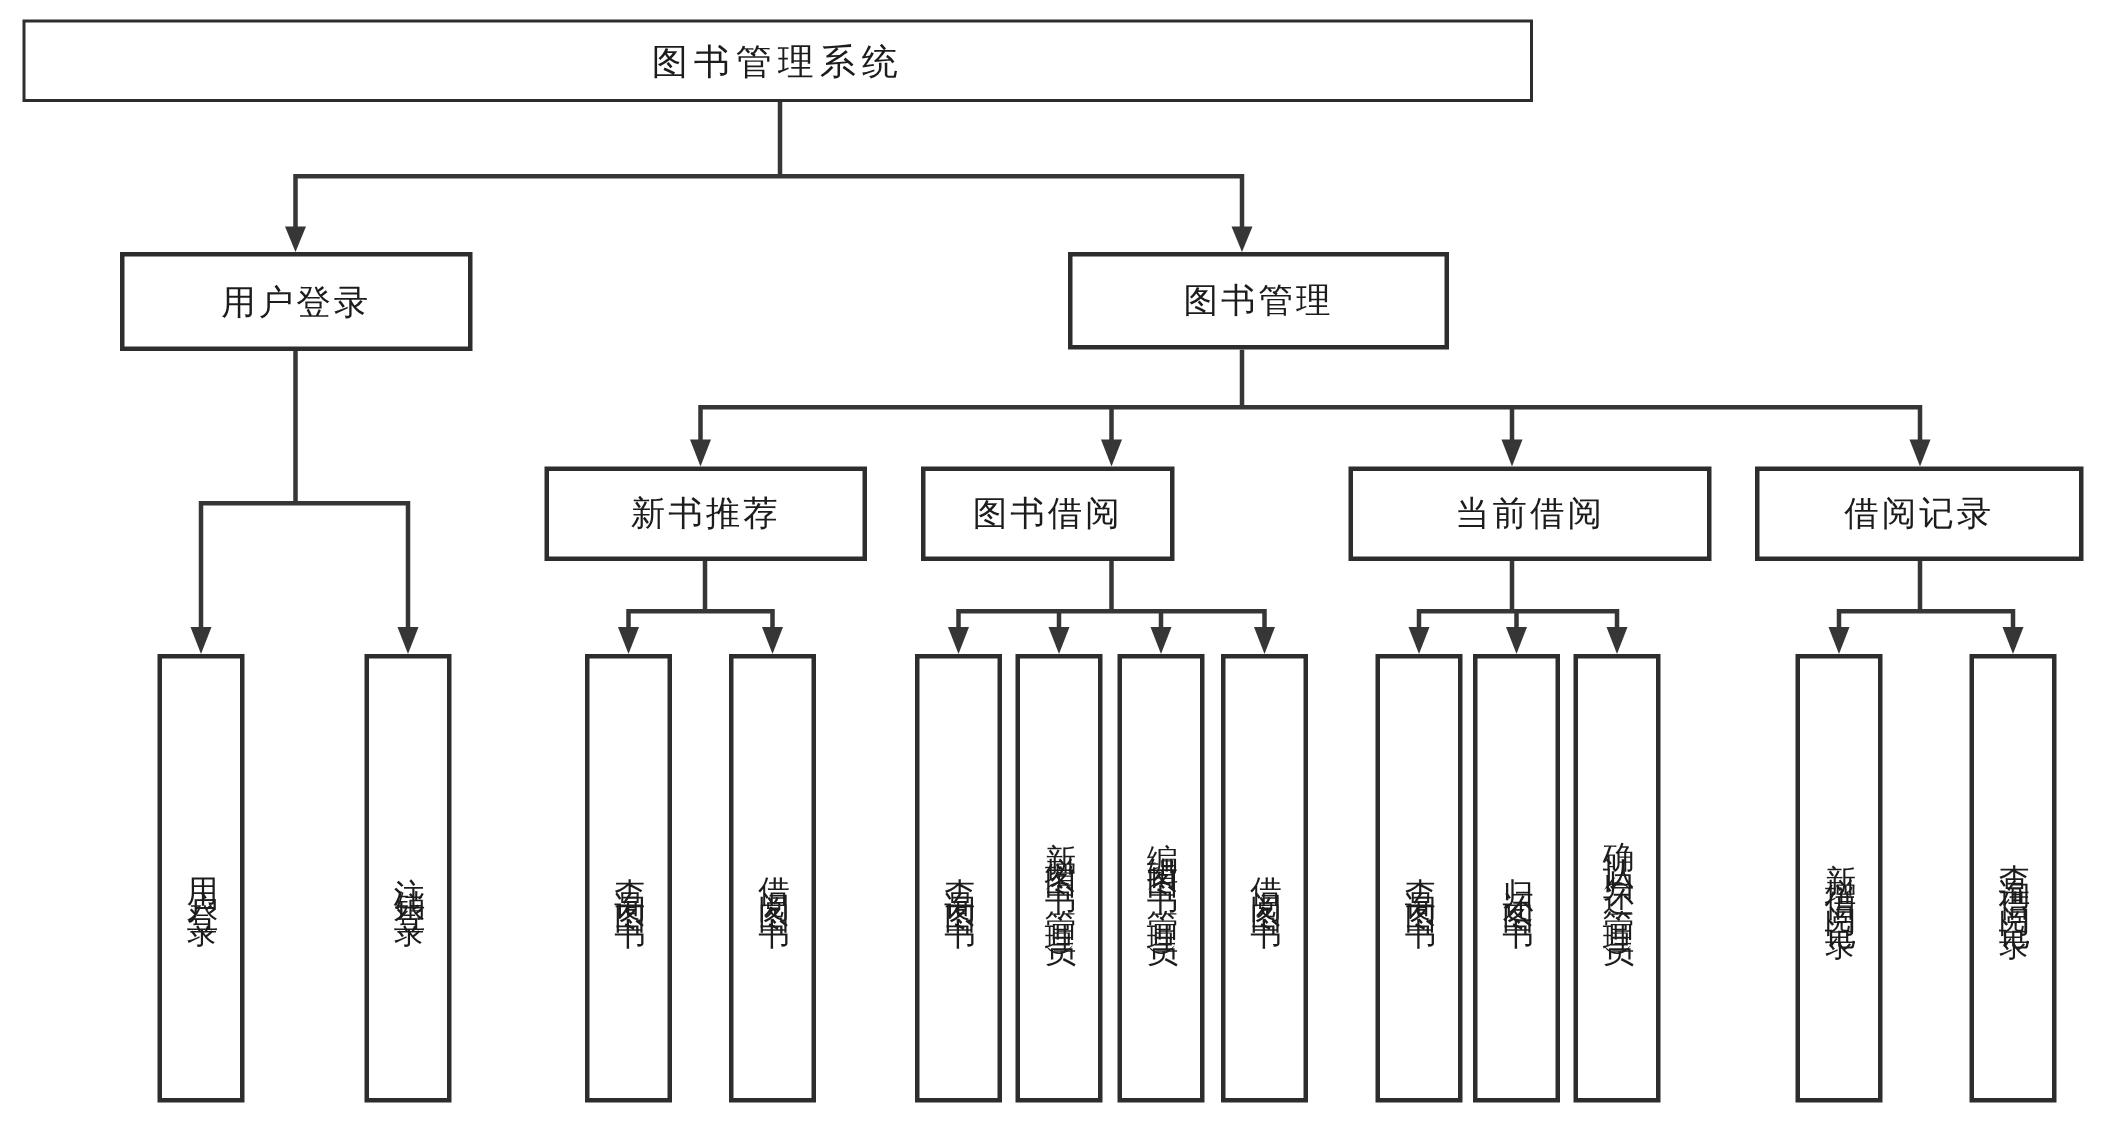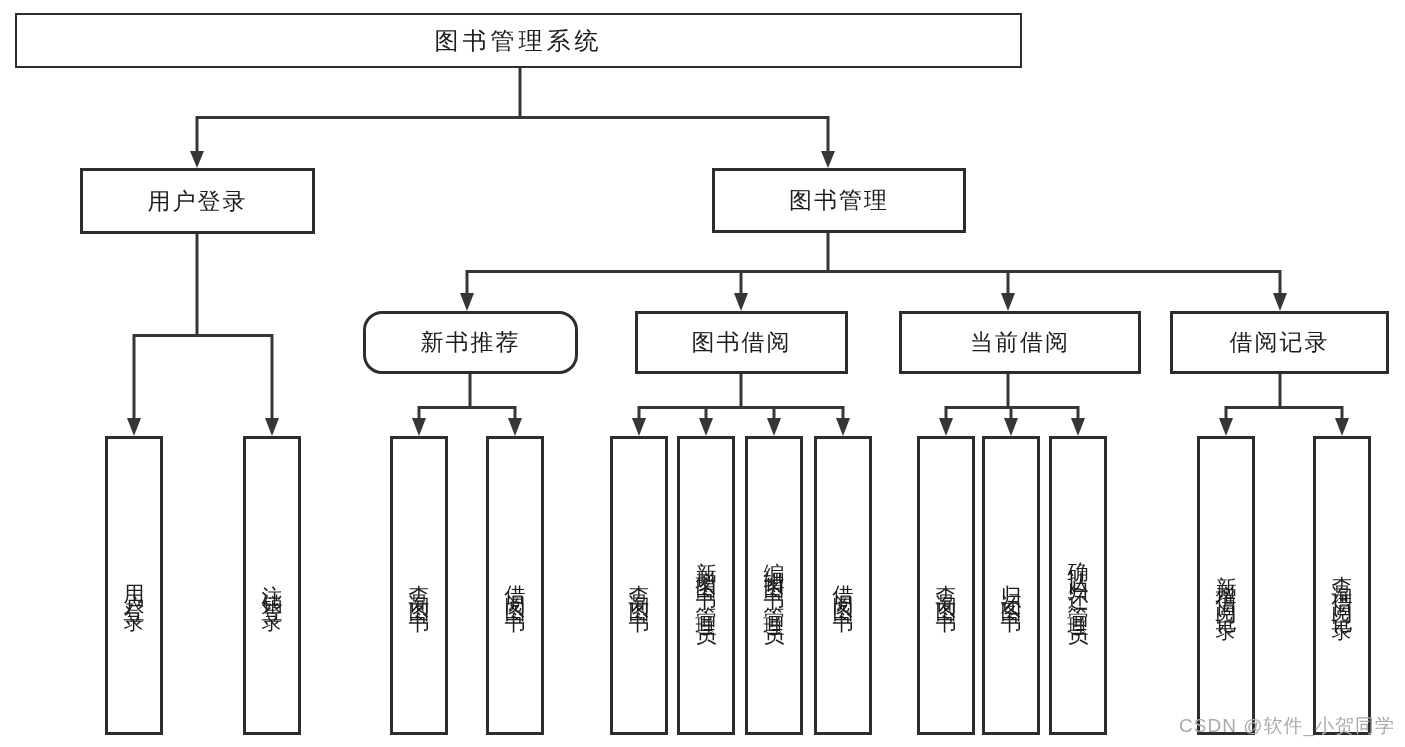--- a/index.html
+++ b/index.html
@@ -65,22 +65,22 @@
       <polygon points="1219,418 1233,418 1226,436"></polygon>
       <polygon points="1335,418 1349,418 1342,436"></polygon>
     </g>
   </svg>
 
   <div class="box rootbox" style="left:15px;top:13px;width:1007px;height:55px;">图书管理系统</div>
 
   <div class="box" style="left:80px;top:168px;width:235px;height:66px;">用户登录</div>
   <div class="box" style="left:712px;top:168px;width:254px;height:65px;">图书管理</div>
 
-  <div class="box" style="left:363px;top:311px;width:215px;height:63px;border-radius:19px;">新书推荐</div>
-  <div class="box" style="left:635px;top:311px;width:213px;height:63px;">图书借阅</div>
+  <div class="box" style="left:363px;top:311px;width:215px;height:63px;">新书推荐</div>
+  <div class="box" style="left:614px;top:311px;width:169px;height:63px;">图书借阅</div>
   <div class="box" style="left:899px;top:311px;width:242px;height:63px;">当前借阅</div>
   <div class="box" style="left:1170px;top:311px;width:219px;height:63px;">借阅记录</div>
 
   <div class="box vbox" style="left:105px;top:436px;width:58px;height:299px;">用户登录</div>
   <div class="box vbox" style="left:243px;top:436px;width:58px;height:299px;">注销登录</div>
 
   <div class="box vbox" style="left:390px;top:436px;width:58px;height:299px;">查询图书</div>
   <div class="box vbox" style="left:486px;top:436px;width:58px;height:299px;">借阅图书</div>
 
   <div class="box vbox" style="left:610px;top:436px;width:58px;height:299px;">查询图书</div>
@@ -88,15 +88,14 @@
   <div class="box vbox" style="left:745px;top:436px;width:58px;height:299px;">编辑图书（管理员）</div>
   <div class="box vbox" style="left:814px;top:436px;width:58px;height:299px;">借阅图书</div>
 
   <div class="box vbox" style="left:917px;top:436px;width:58px;height:299px;">查询图书</div>
   <div class="box vbox" style="left:982px;top:436px;width:58px;height:299px;">归还图书</div>
   <div class="box vbox" style="left:1049px;top:436px;width:58px;height:299px;">确认归还（管理员）</div>
 
   <div class="box vbox" style="left:1197px;top:436px;width:58px;height:299px;">新增借阅记录</div>
   <div class="box vbox" style="left:1313px;top:436px;width:58px;height:299px;">查询借阅记录</div>
 
-  <div class="watermark">CSDN @软件_小贺同学</div>
 
 </div>
 
 </body></html>

